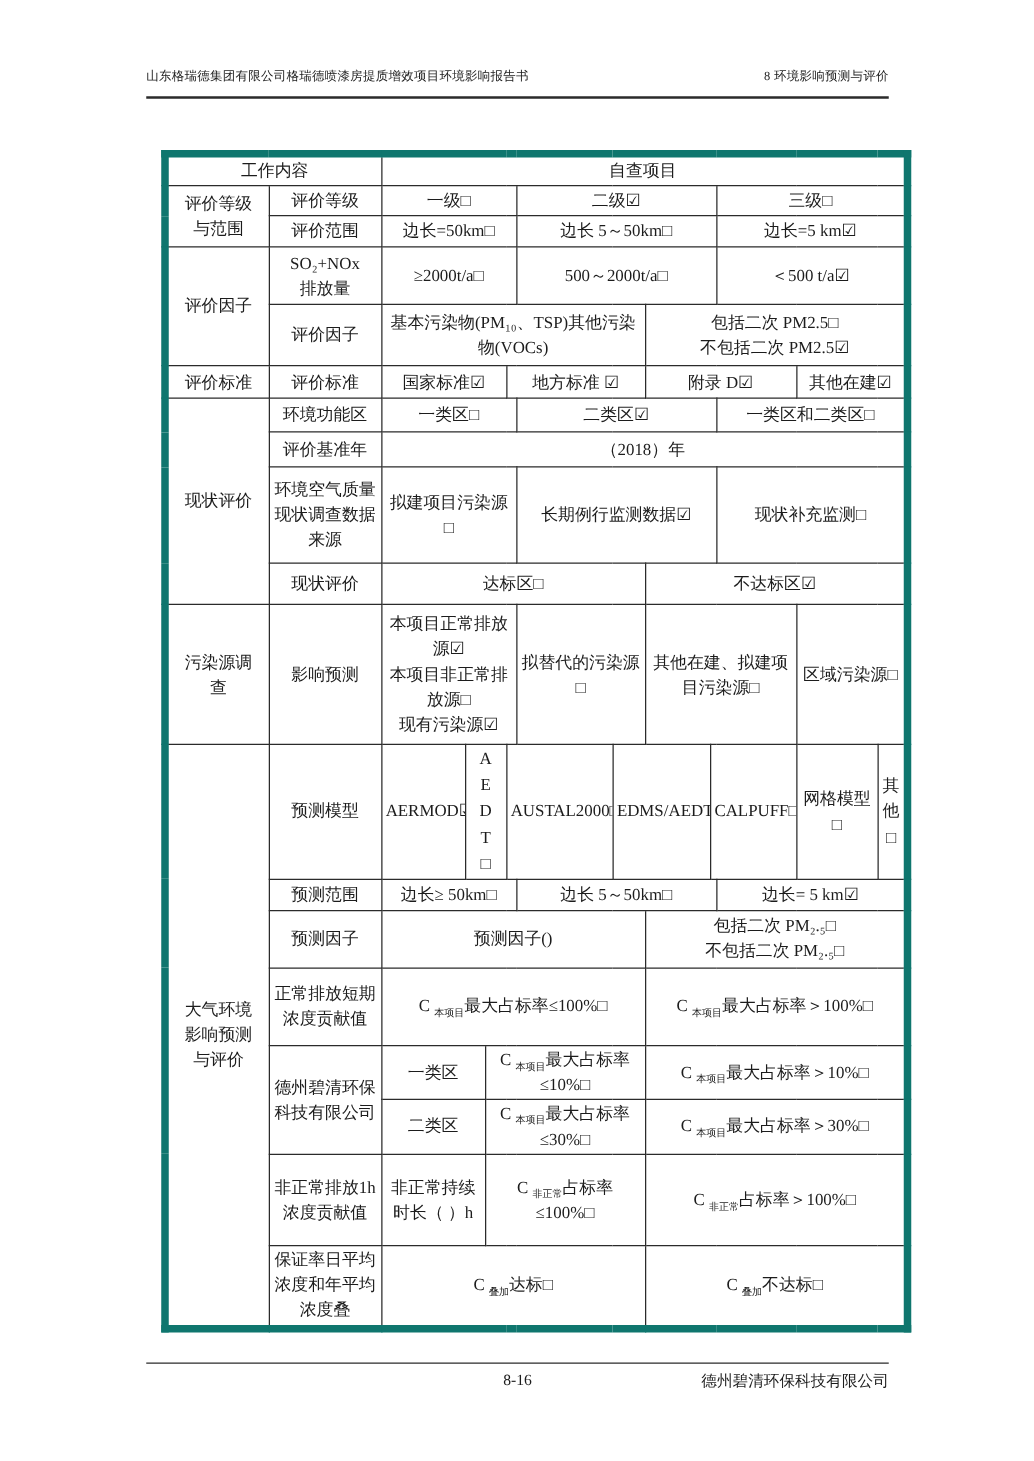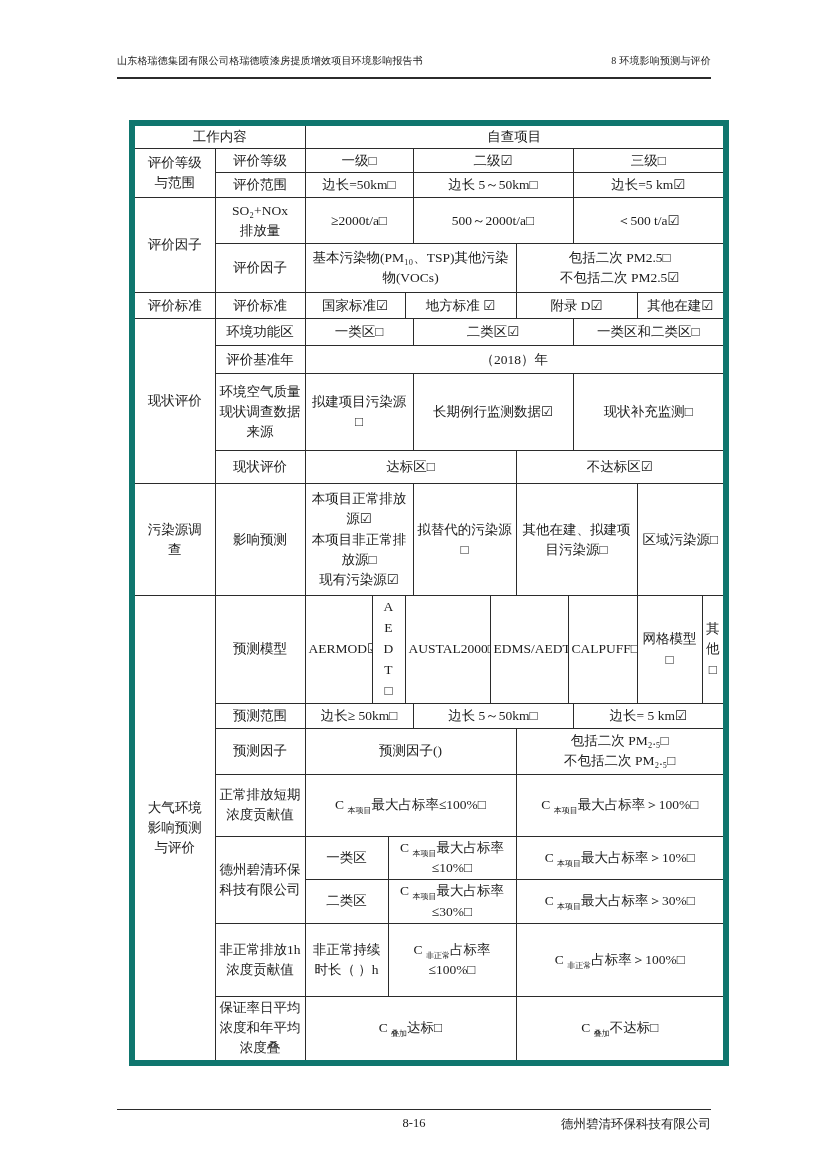--- a/index.html
+++ b/index.html
@@ -28,21 +28,21 @@
     border:1px solid #2b2b2b; text-align:center; vertical-align:middle;
     padding:1px 3px; line-height:1.5; overflow:hidden;
   }
   .ml { white-space:pre-line; }
   sub.csub { font-size:8px; line-height:1; }
   .cfrag { white-space:pre-line; }
   .onepl { display:inline-block; width:1.15em; word-break:break-all; line-height:1.55; }
   td.narrow { word-break:break-all; padding:1px 1px; }
   .doc-footer {
     position:absolute; top:1090px; left:117px; width:594px;
-    border-top:1.5px solid #2b2b2b; padding-top:6px; font-size:12.5px;margin-top:19px;
+    border-top:1.5px solid #2b2b2b; padding-top:6px; font-size:12.5px;
   }
   .doc-footer .pagenum {
     position:absolute; left:50%; transform:translateX(-50%);
   }
   .doc-footer .company { float:right; }
 </style>
 </head>
 <body>
 
 <div class="page">

